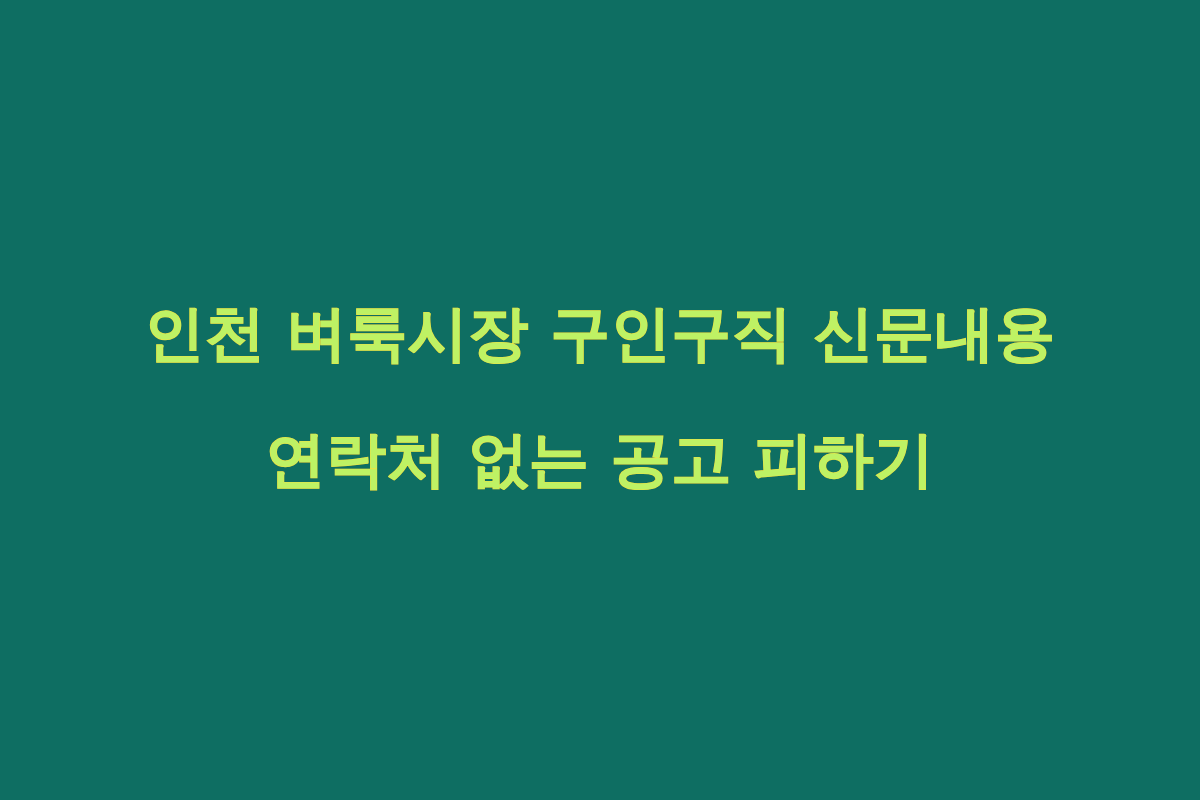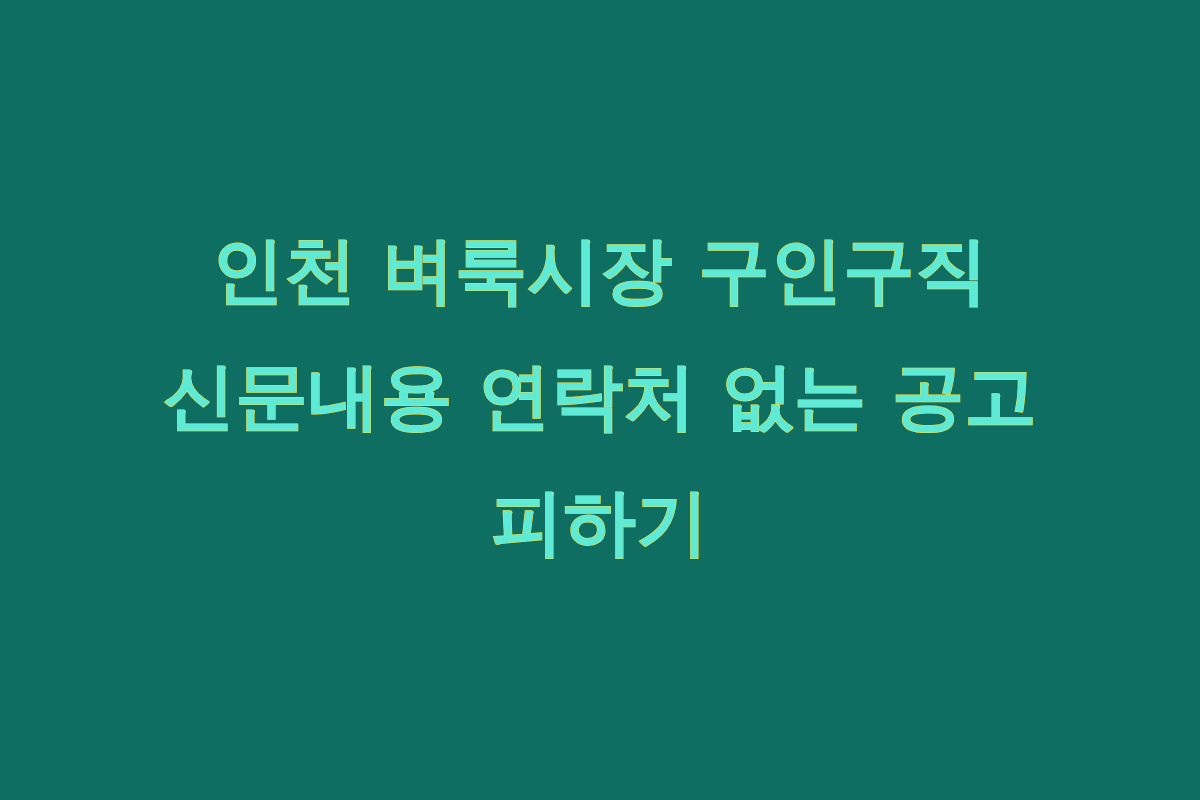--- a/index.html
+++ b/index.html
@@ -50,15 +50,15 @@
     -webkit-text-stroke: 1px #f7e03b;
     paint-order: stroke fill;
     text-rendering: optimizeLegibility;
   }
 </style>
 </head>
 <body style="background: rgb(14, 110, 98);">
 
 <div class="banner" style="background: rgb(14, 110, 98);">
   <div class="headline-block">
-    <h1 class="headline" style="color: #5eead4; -webkit-text-stroke-color: rgb(247, 224, 59); font-size: 72px; line-height: 126px; text-align: center;">인천 벼룩시장 구인구직 신문내용 연락처 없는 공고 피하기</h1>
+    <h1 class="headline" style="color: #bef264; -webkit-text-stroke-color: rgb(247, 224, 59); font-size: 60px; line-height: 126px; text-align: center;">인천 벼룩시장 구인구직 신문내용 연락처 없는 공고 피하기</h1>
   </div>
 </div>
 
 </body></html>

